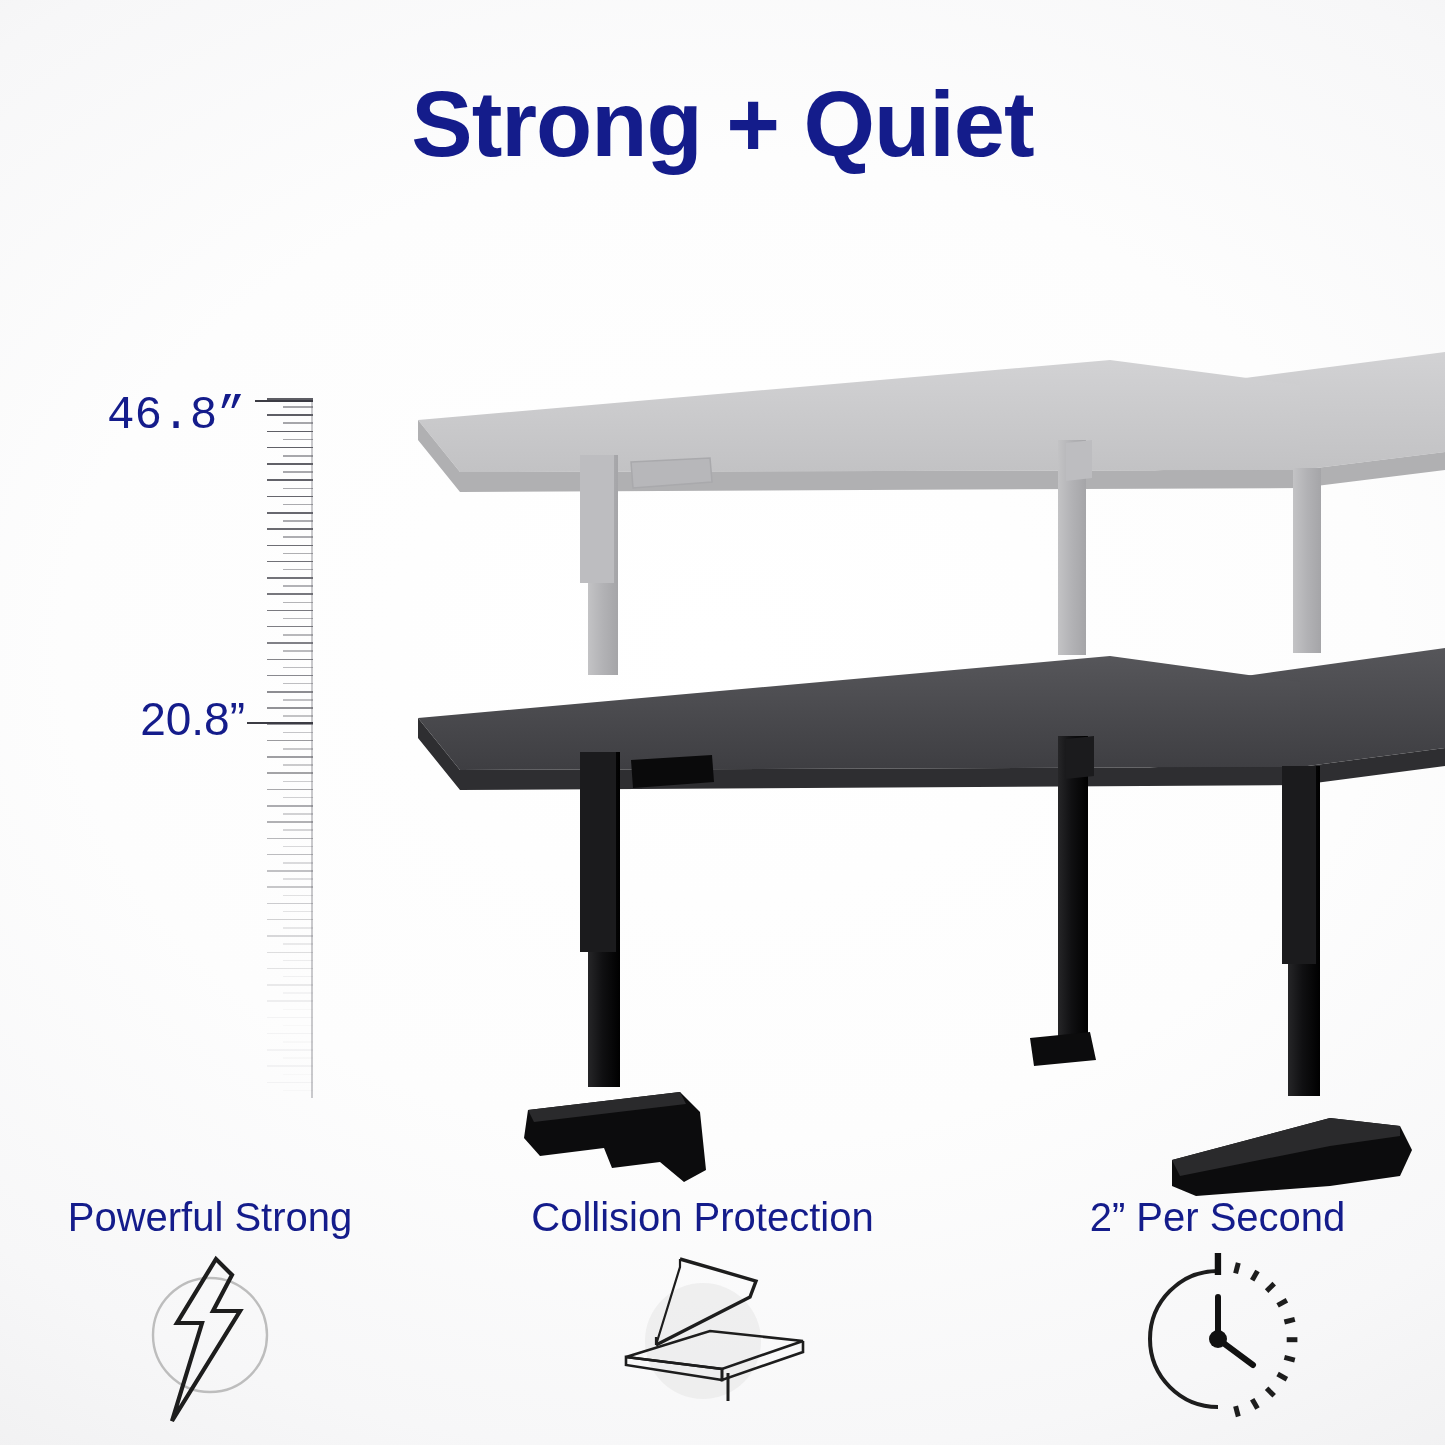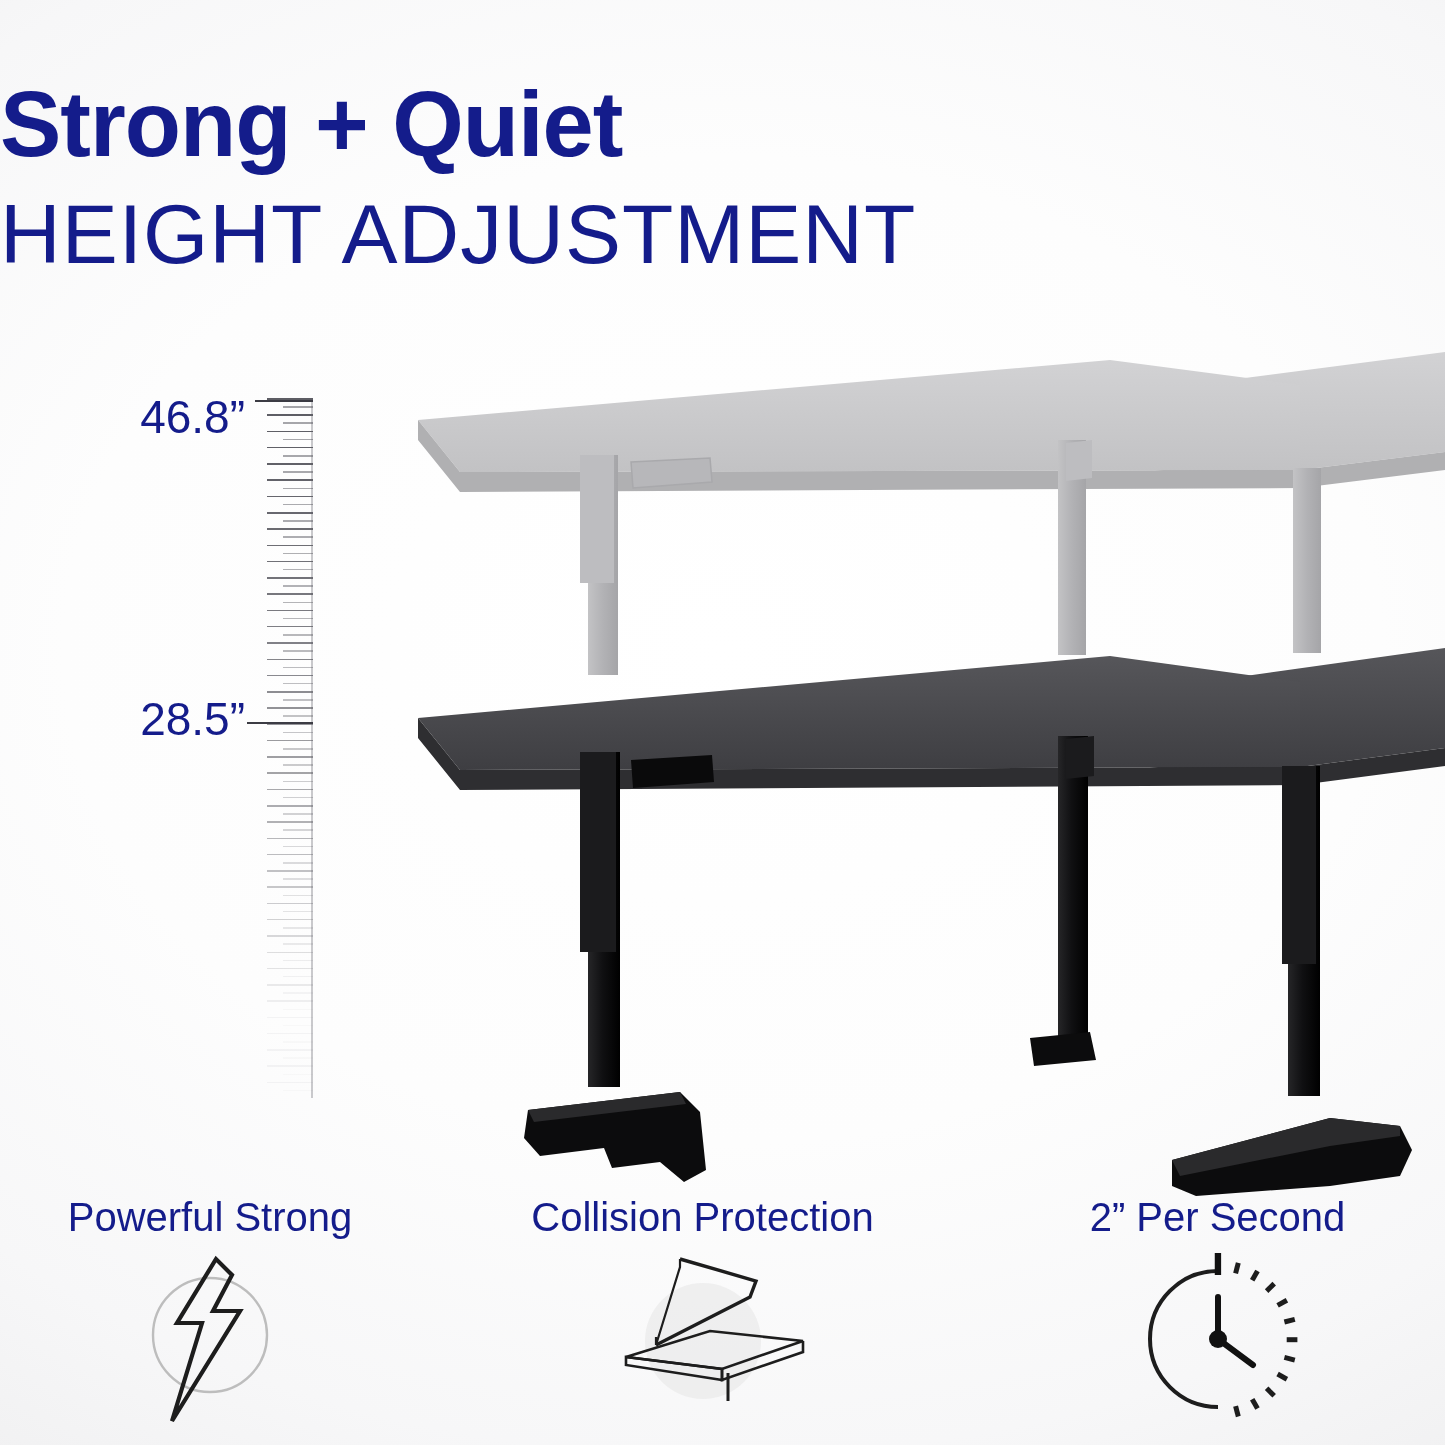--- a/index.html
+++ b/index.html
@@ -7,38 +7,38 @@
     width:1445px;height:1445px;overflow:hidden;
     font-family:"Liberation Sans", sans-serif;
     background:#ffffff;
   }
   #canvas{
     position:relative;width:1445px;height:1445px;
     background:
       radial-gradient(ellipse 120% 90% at 50% 45%, #ffffff 0%, #fdfdfd 38%, #f7f7f8 62%, #ececed 86%, #e2e2e4 100%);
   }
   
-  .hdr{position:absolute;left:0;right:0;top:0;text-align:left;}
+  .hdr{position:absolute;left:0;right:0;top:0;text-align:center;}
   .hdr-1{
     font-size:92px;font-weight:bold;letter-spacing:-1px;
     line-height:1;margin-top:78px;color:#141C8B;
   }
   .hdr-2{
     font-size:84px;font-weight:normal;letter-spacing:1px;
     line-height:1;margin-top:22px;color:#141C8B;
   }
   
   #ruler-wrap{position:absolute;left:255px;top:398px;width:58px;height:700px;}
   .rl-spine{position:absolute;right:0;top:0;width:1.6px;height:100%;background:#c9c9cc;}
   .rl-tick{position:absolute;right:0;height:1.6px;background:#5d5d64;}
   .meas{
     position:absolute;color:#141C8B;font-size:46px;letter-spacing:0px;
     text-align:right;width:190px;
   }
-  #meas-top{left:55px;top:390px;}
+  #meas-top{left:55px;top:390px;font-family:Liberation Mono, monospace;}
   #meas-bot{left:55px;top:692px;}
   .meas-lead{
     position:absolute;height:2.4px;background:#3c3c44;
   }
   
   #desk{position:absolute;left:0;top:0;width:1445px;height:1210px;}
   
   .feat{position:absolute;bottom:0;height:250px;}
   .feat-label{
     position:absolute;top:0;width:100%;text-align:center;
@@ -49,21 +49,20 @@
   #feat-2{left:465px;width:475px;}
   #feat-3{left:990px;width:455px;}
 </style>
 </head>
 <body>
 
 <div id="canvas">
 
   <div class="hdr">
     <div class="hdr-1">Strong + Quiet</div>
-    <div class="hdr-2">HEIGHT ADJUSTMENT</div>
   </div>
 
   <svg id="desk" viewBox="0 0 1445 1210">
     <defs>
       <linearGradient id="gTopLight" x1="0" y1="0" x2="0" y2="1">
         <stop offset="0" stop-color="#d2d2d4"></stop>
           <stop offset="1" stop-color="#c2c2c4"></stop>
       </linearGradient>
       <linearGradient id="gTopDark" x1="0" y1="0" x2="0" y2="1">
         <stop offset="0" stop-color="#56565a"></stop>
@@ -209,21 +208,21 @@
       <div class="rl-tick" style="top: 634.9px; width: 46px; opacity: 0.06;"></div>
       <div class="rl-tick" style="top: 643px; width: 30px; opacity: 0.033;"></div>
       <div class="rl-tick" style="top: 651.2px; width: 46px; opacity: 0.06;"></div>
       <div class="rl-tick" style="top: 659.3px; width: 30px; opacity: 0.033;"></div>
       <div class="rl-tick" style="top: 667.4px; width: 46px; opacity: 0.06;"></div>
       <div class="rl-tick" style="top: 675.6px; width: 30px; opacity: 0.033;"></div>
       <div class="rl-tick" style="top: 683.7px; width: 46px; opacity: 0.06;"></div>
       <div class="rl-tick" style="top: 691.9px; width: 30px; opacity: 0.033;"></div>
     </div>
   <div class="meas" id="meas-top">46.8”</div>
-  <div class="meas" id="meas-bot">28.5”</div>
+  <div class="meas" id="meas-bot">20.8”</div>
 
   <div class="feat" id="feat-1">
     <div class="feat-label">Powerful Strong</div>
     <svg class="feat-icon" width="180" height="175" viewBox="0 0 180 175">
       <circle cx="90" cy="82" r="57" fill="none" stroke="#bdbdbd" stroke-width="2.4"></circle>
       <path d="M96,6 L57,70 L82,70 L52,168 L120,58 L93,58 L112,22 Z" fill="none" stroke="#1d1d1d" stroke-width="4.2" stroke-linejoin="miter"></path>
     </svg>
   </div>
 
   <div class="feat" id="feat-2">

